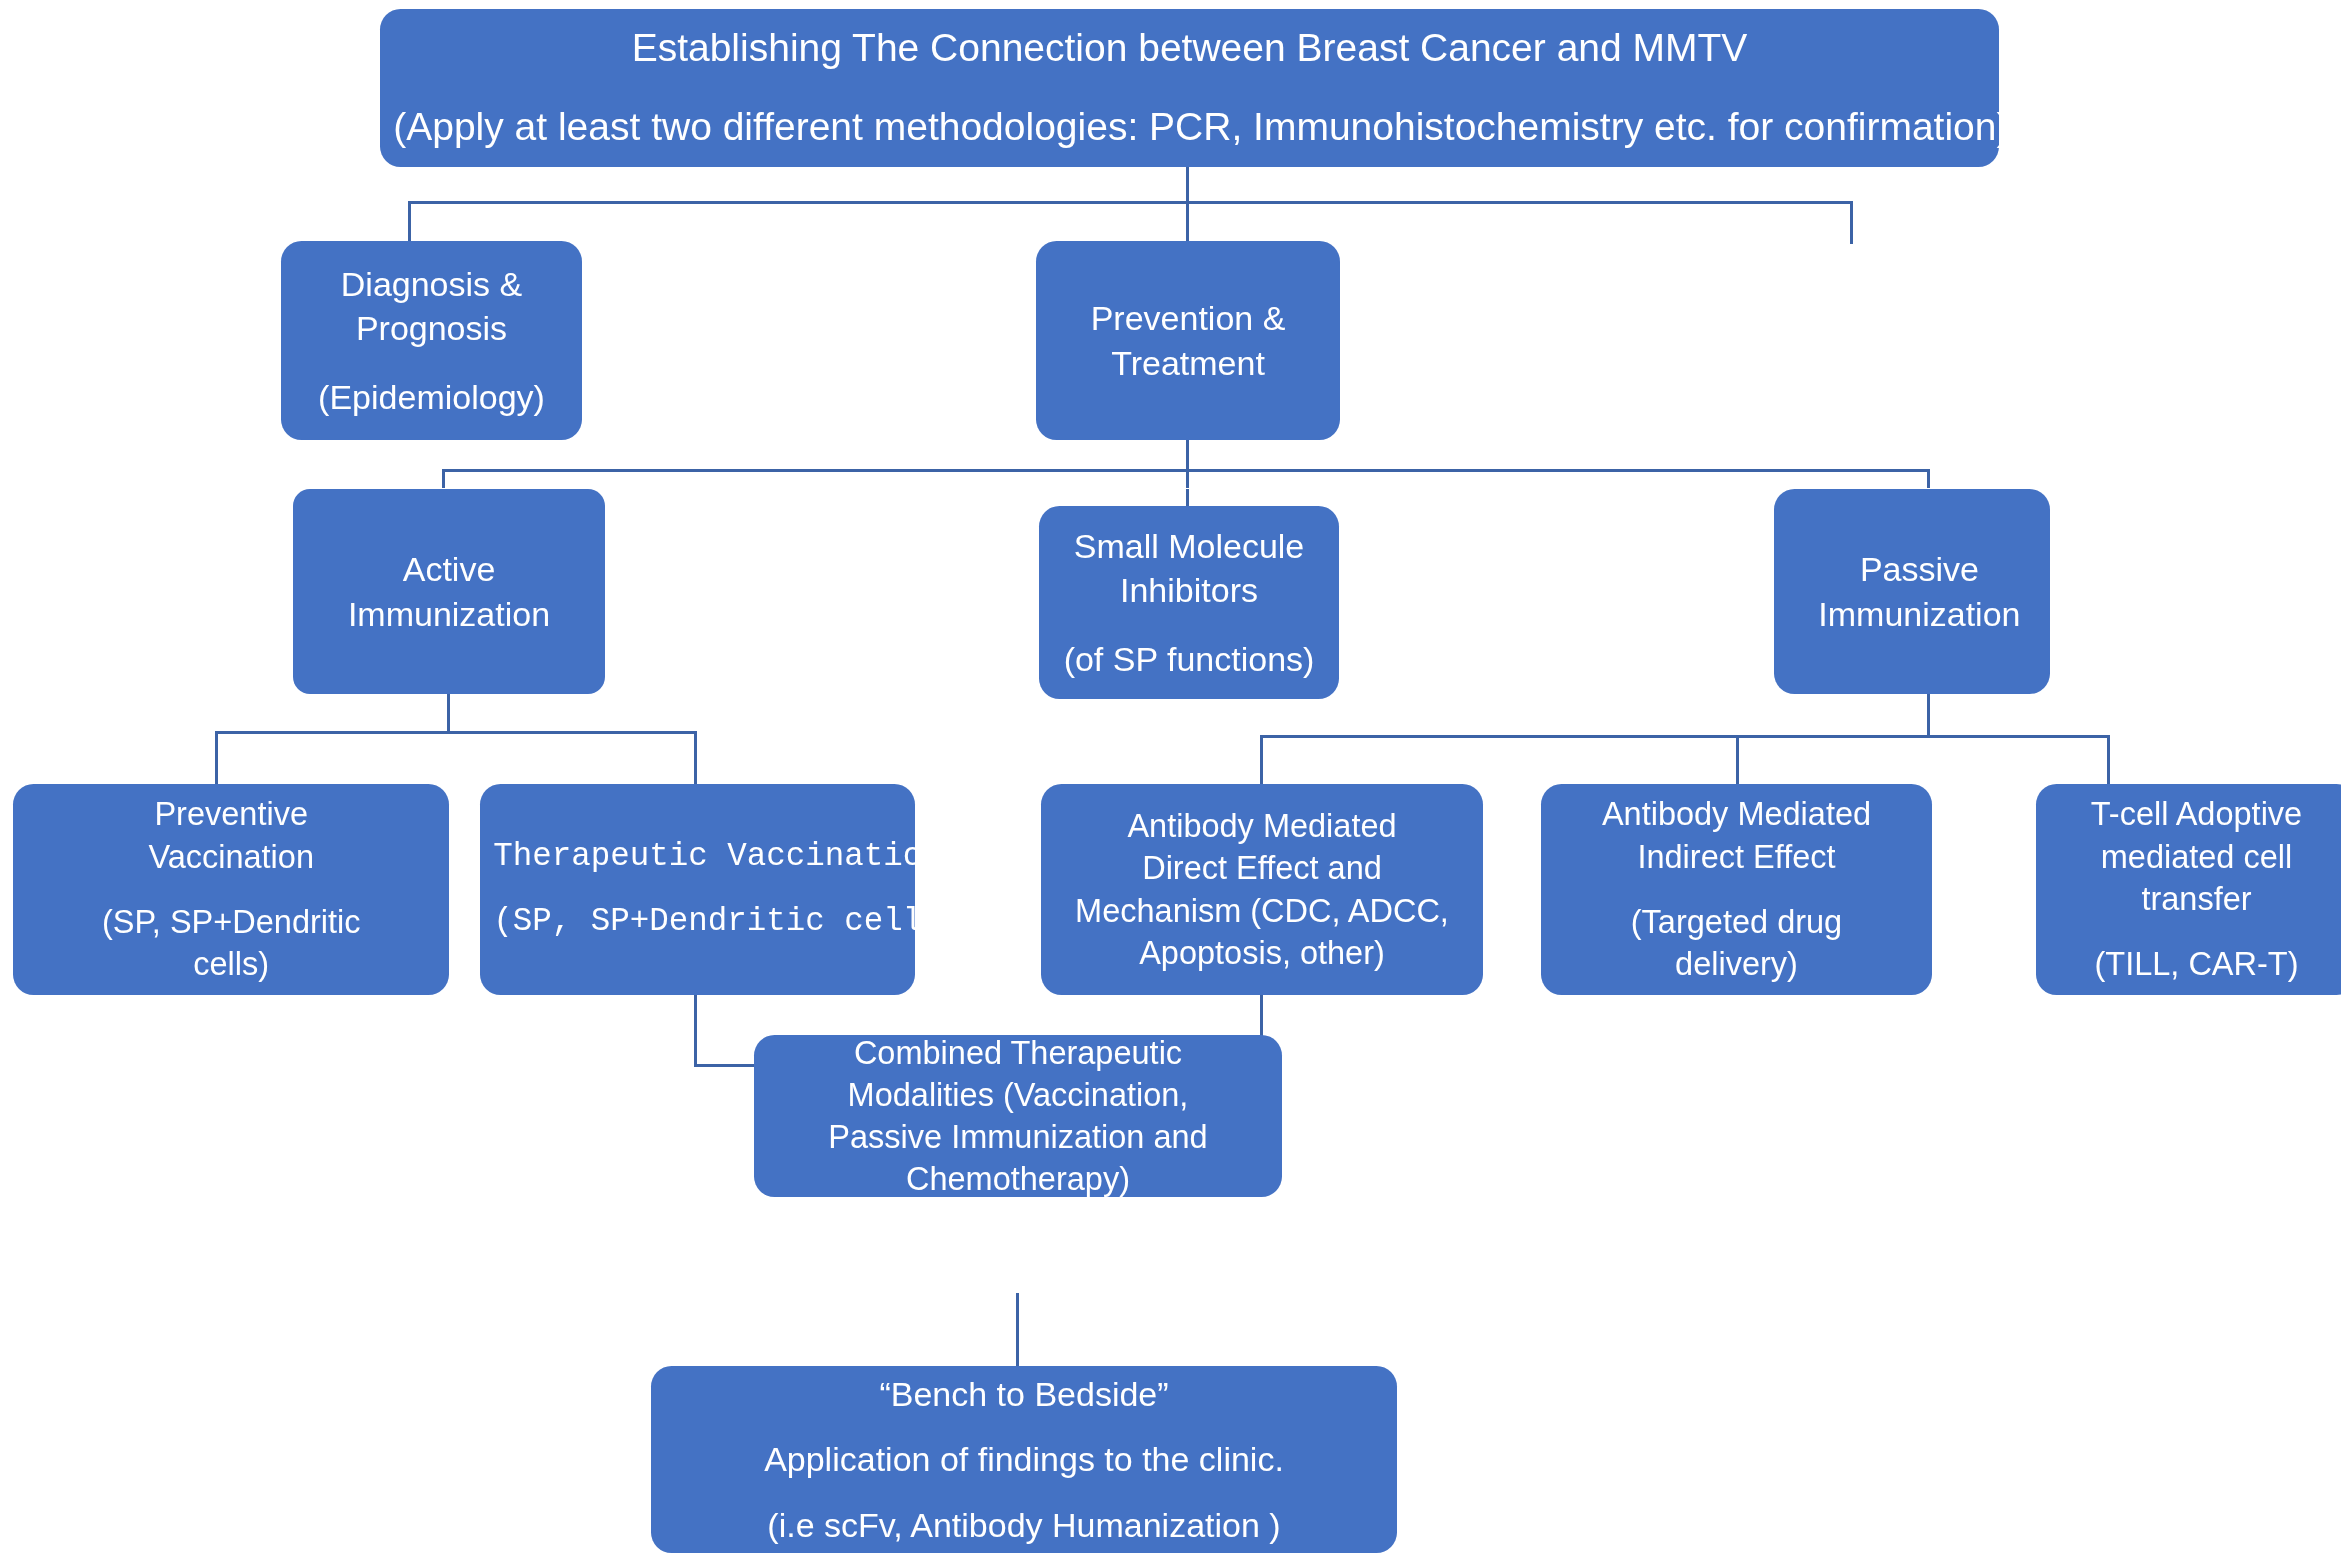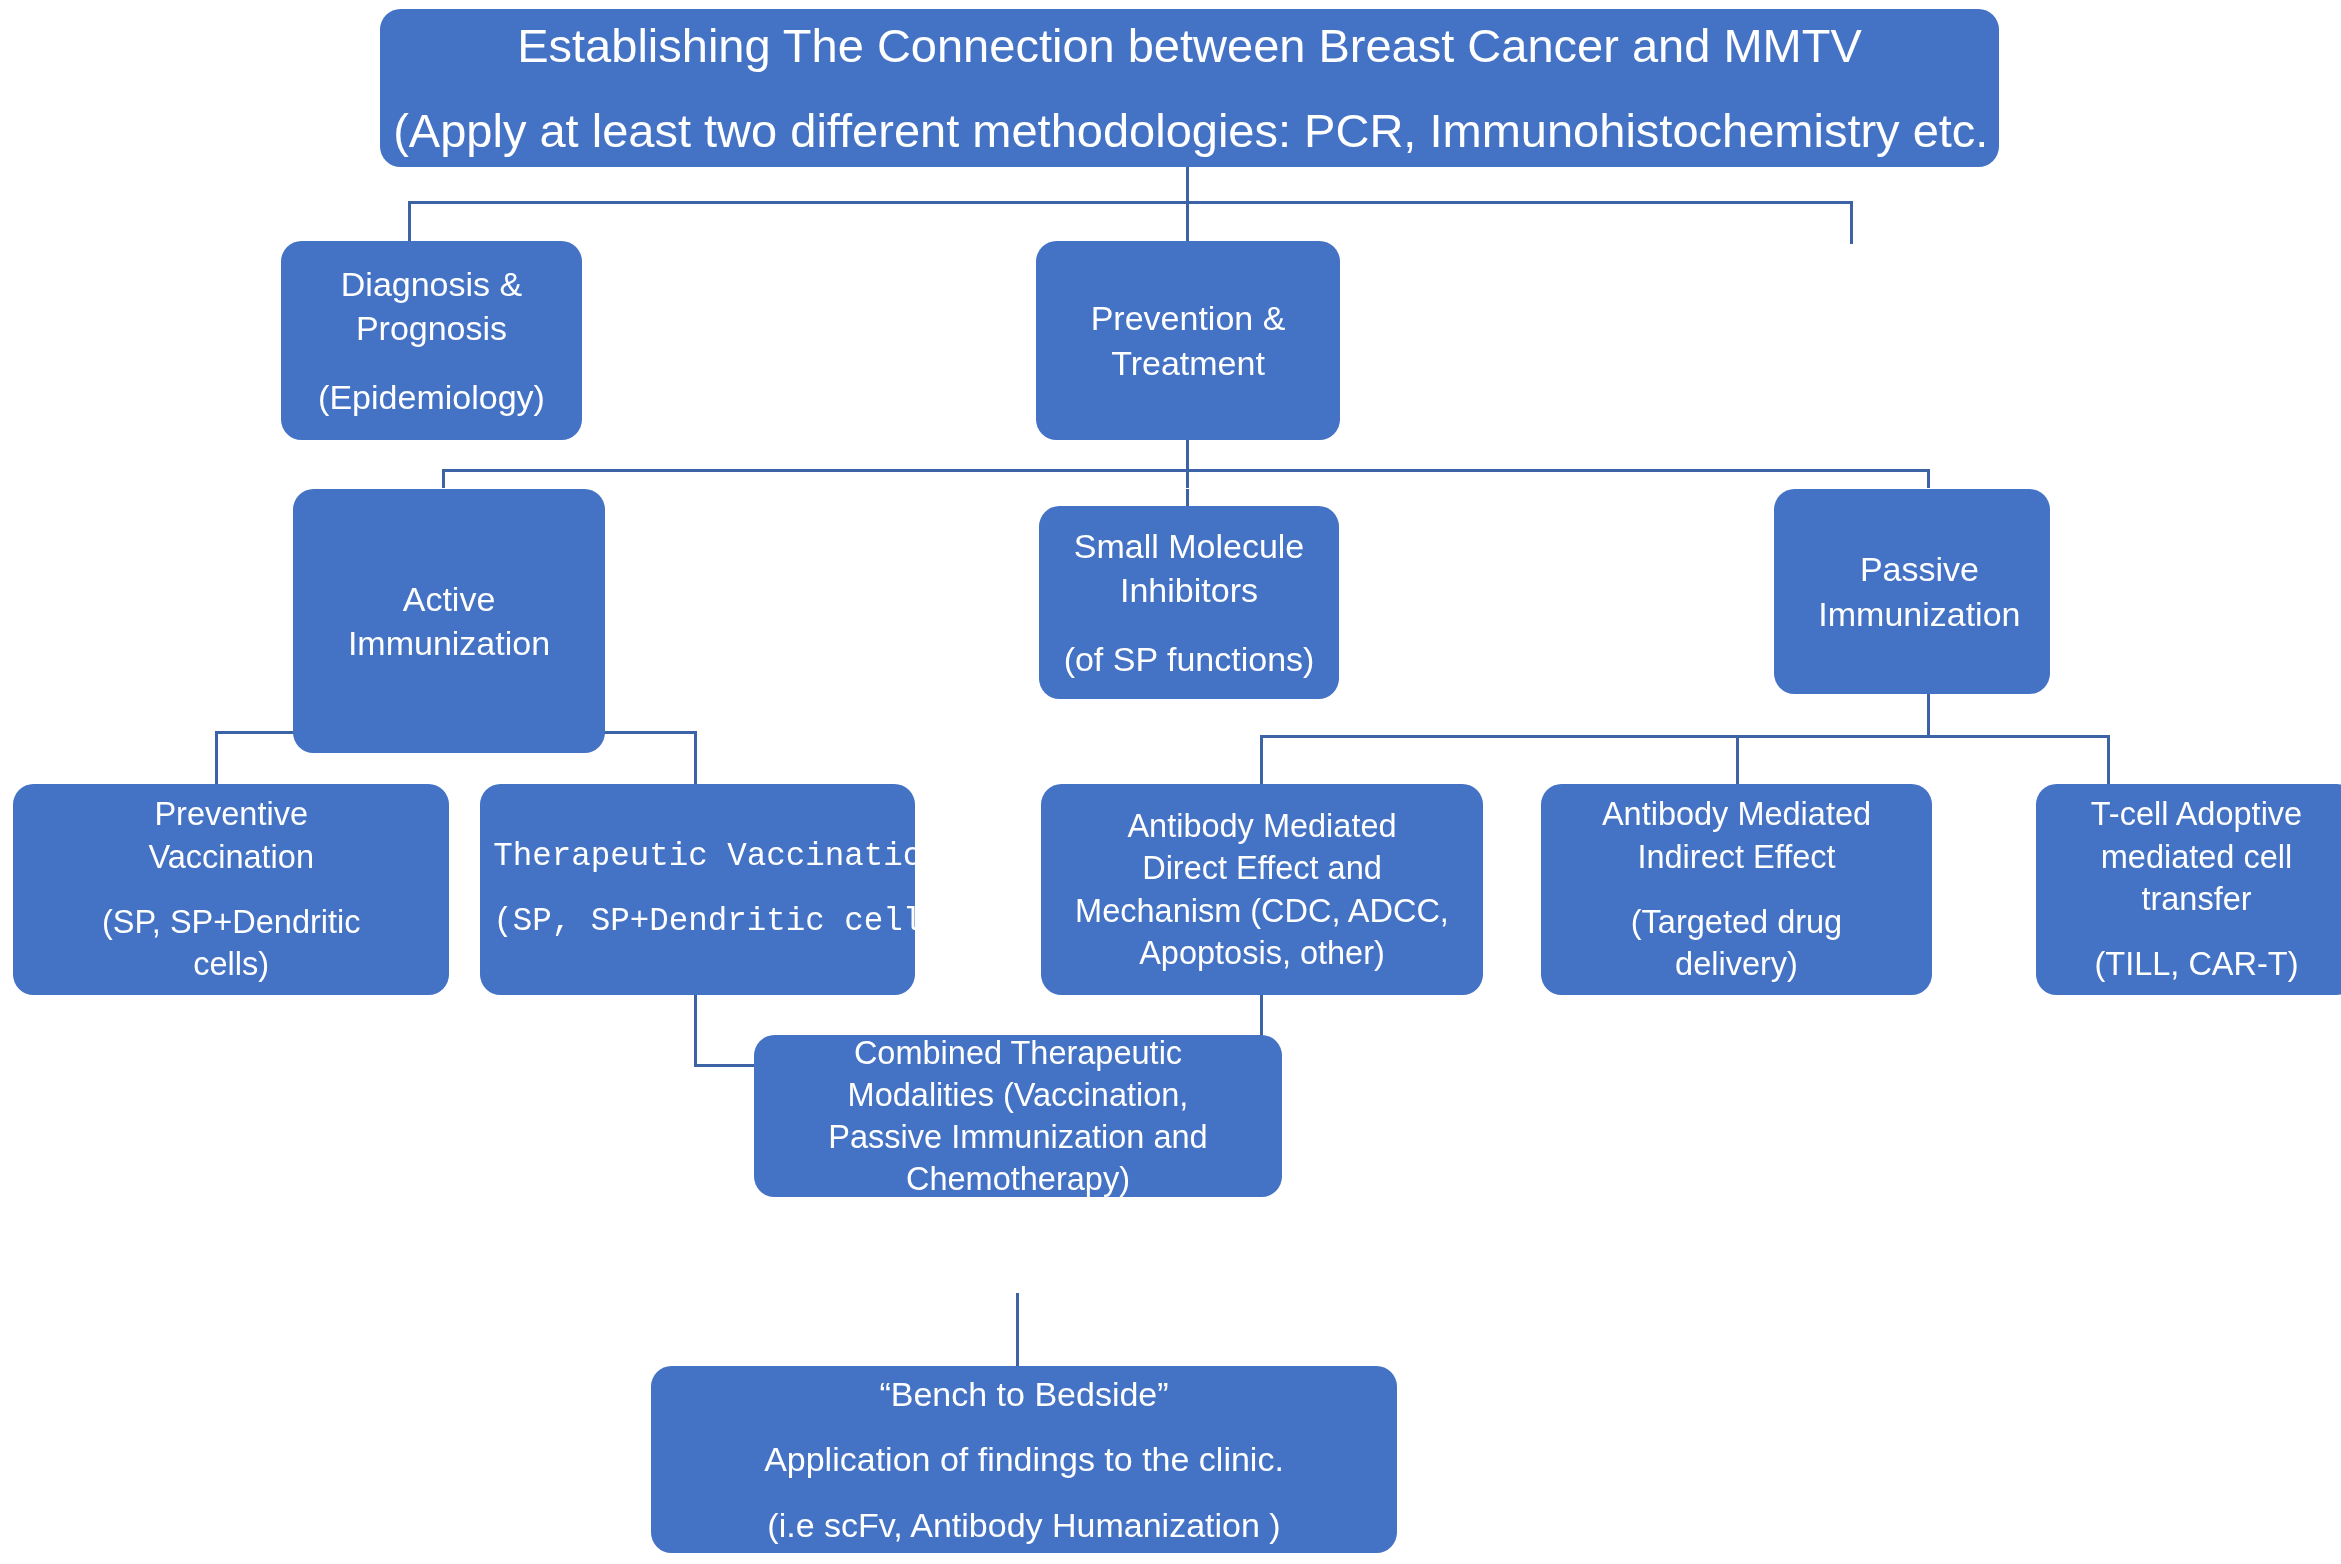--- a/index.html
+++ b/index.html
@@ -32,21 +32,21 @@
   }
   .node .ln {
     display: block;
     width: 100%;
     white-space: nowrap;
   }
   .node .gap {
     display: block;
     height: 0.72em;
   }
-  .fs-58 { font-size: 47px; }
+  .fs-58 { font-size: 39px; }
   .fs-56 { font-size: 34px; }
   .fs-54 { font-size: 32.5px; }
 
   .conn {
     position: absolute;
     background: #3C63A6;
     z-index: 1;
   }
   .conn.h { height: 3px; }
   .conn.v { width: 3px; }
@@ -98,21 +98,21 @@
     <span class="gap"></span>
     <span class="ln">(Epidemiology)</span>
   </div>
 
   <div class="node fs-56" style="left:1036px; top:241px; width:304px; height:199px;">
     <span class="ln">Prevention &amp;</span>
     <span class="ln">Treatment</span>
   </div>
 
 
-  <div class="node fs-56" style="left:293px; top:489px; width:312px; height:264px;">
+  <div class="node fs-56" style="left:293px; top:489px; width:312px; height:205px;border-radius:17px;">
     <span class="ln">Active</span>
     <span class="ln">Immunization</span>
   </div>
 
   <div class="node fs-56" style="left:1039px; top:506px; width:300px; height:193px;">
     <span class="ln">Small Molecule</span>
     <span class="ln">Inhibitors</span>
     <span class="gap"></span>
     <span class="ln">(of SP functions)</span>
   </div>

